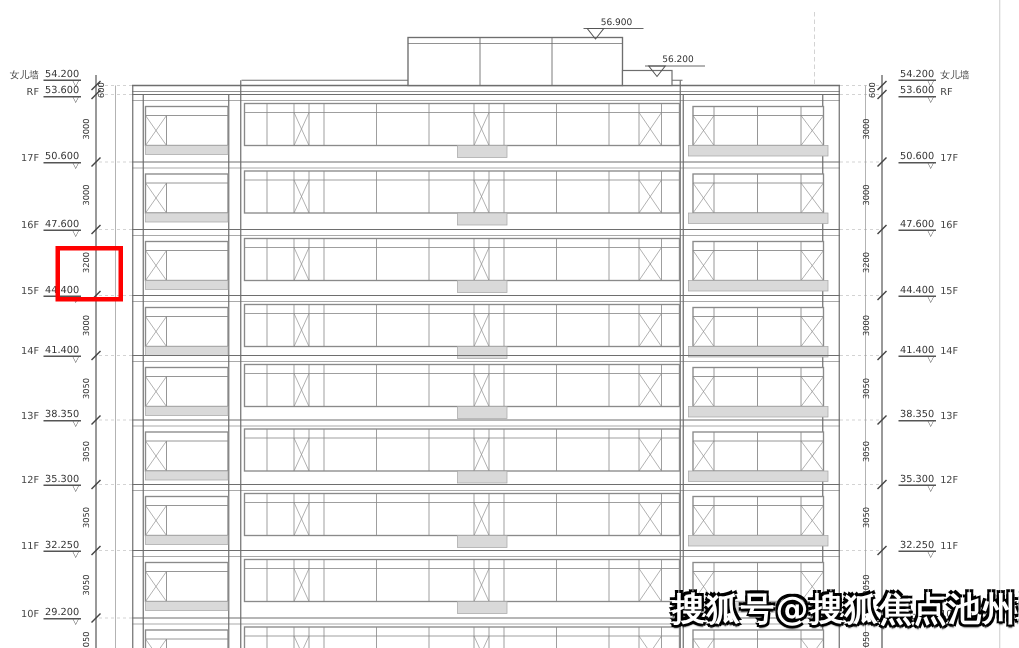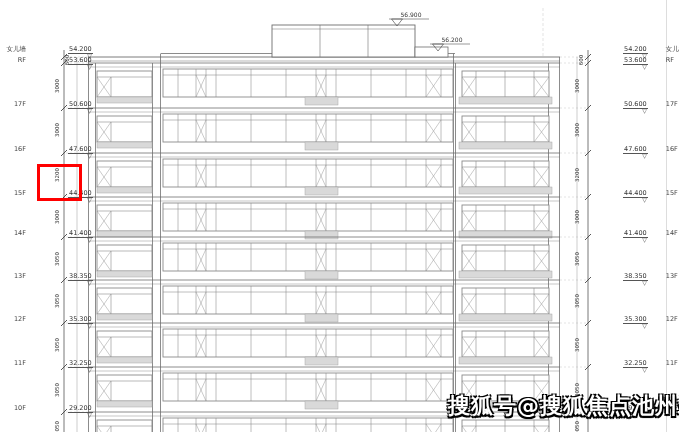--- a/index.html
+++ b/index.html
@@ -1,23 +1,23 @@
 <!DOCTYPE html>
 <html><head>
 <meta charset="utf-8">
 <style>
   html,body{margin:0;padding:0;background:#fff;}
   #page{position:relative;width:679px;height:432px;background:#fff;overflow:hidden;
         font-family:"DejaVu Sans","Liberation Sans",sans-serif;}
   svg{position:absolute;left:0;top:0;}
-  .lv-row{position:absolute;display:flex;align-items:flex-start;gap:18px;
+  .lv-row{position:absolute;display:flex;align-items:center;gap:3px;
           font-size:6.5px;line-height:8px;color:#333;white-space:nowrap;}
   .lv-label{width:24px;text-align:right;color:#444;}
   .lv-row.r .lv-label{width:auto;text-align:left;}
-  .lv-val{position:relative;border-bottom:0.7px solid #555;padding:0 1px 0 1px;margin-left:24px;}
+  .lv-val{position:relative;border-bottom:0.7px solid #555;padding:0 1px 0 1px;}
   .tri{position:absolute;right:1px;top:6.5px;font-size:6px;color:#555;font-style:normal;}
   #highlight-box{position:absolute;border:3px solid #f00;background:transparent;}
   #watermark{position:absolute;left:448px;top:391px;font-size:22px;font-weight:bold;
              letter-spacing:1px;color:#fff;white-space:nowrap;
              text-shadow:-1.5px -1.5px 0 #000,1.5px -1.5px 0 #000,-1.5px 1.5px 0 #000,
                          1.5px 1.5px 0 #000,0 2px 1px #000;}
   text{font-family:"DejaVu Sans","Liberation Sans",sans-serif;}
 </style>
 </head>
 <body>

